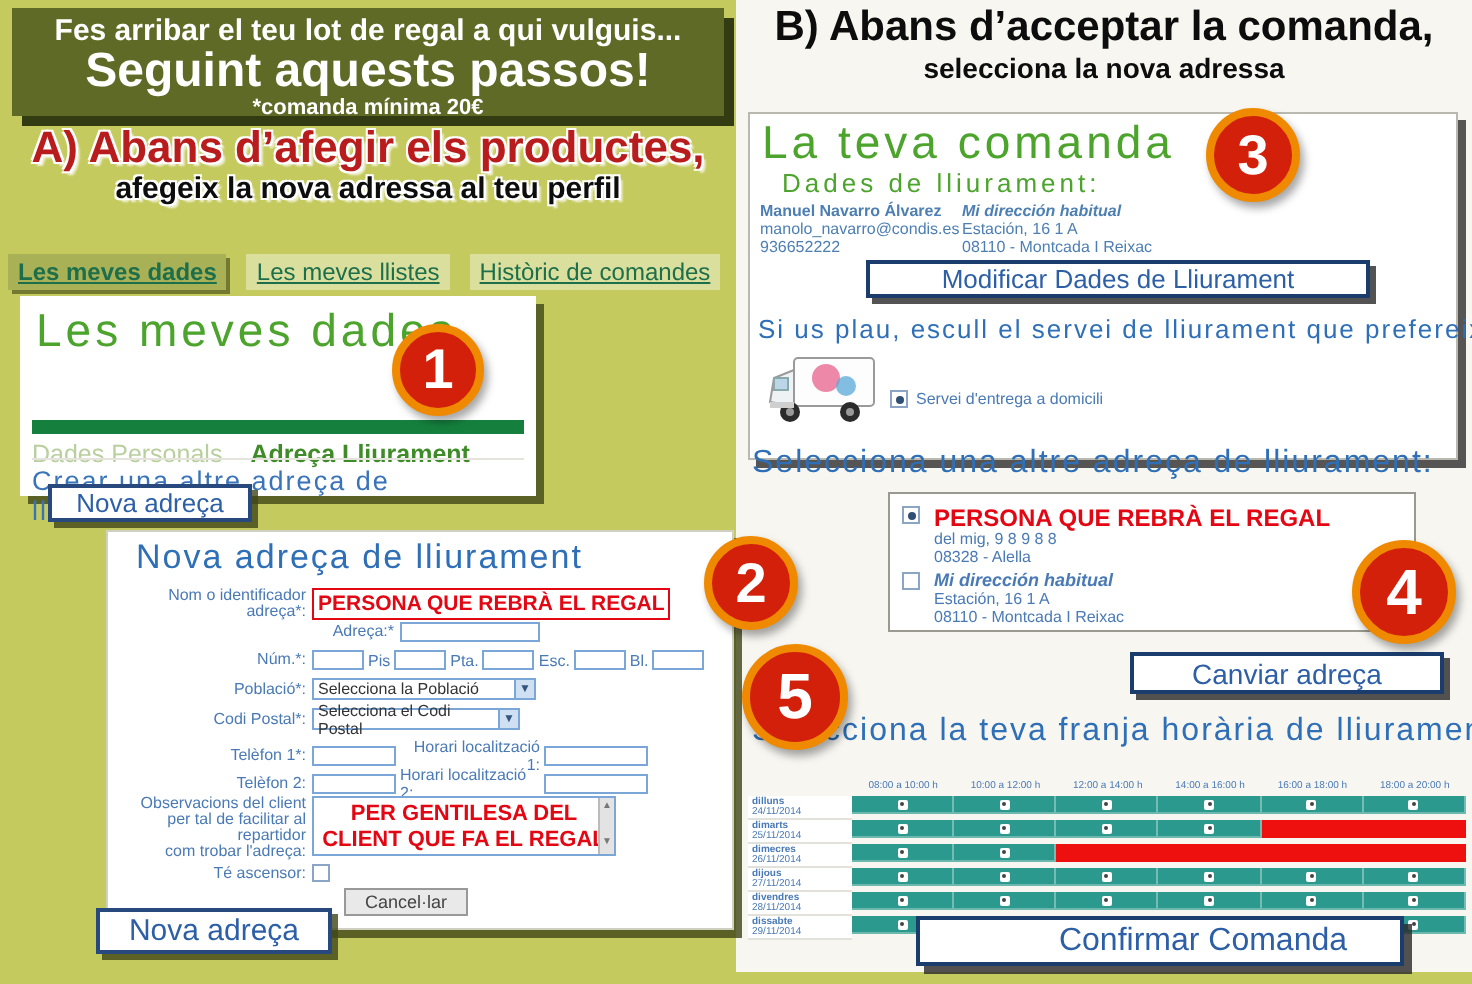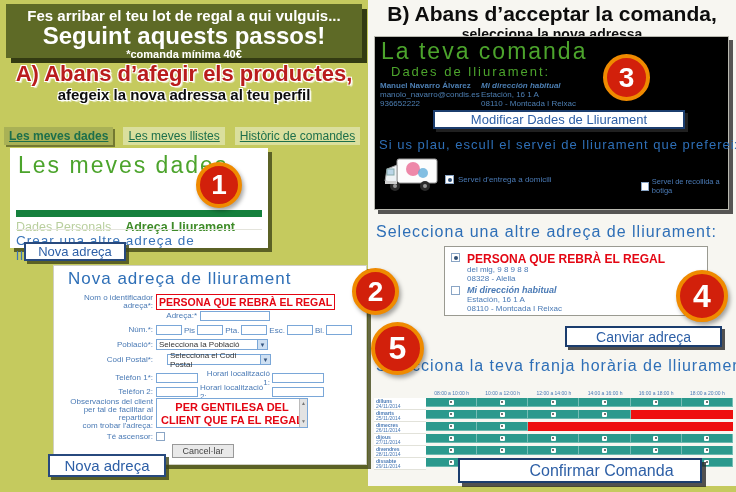--- a/index.html
+++ b/index.html
@@ -69,21 +69,21 @@
   #obs-scroll { position:absolute; right:0; top:0; width:8px; height:28px; background:#e3e3e3;
                 border-left:1px solid #bbb; font-size:5px; color:#777; text-align:center; line-height:9px; }
   #btn-cancel { left:118px; top:178px; width:62px; height:14px; background:#e9e9e9; border:1px solid #999;
                 color:#444; font-size:9px; }
   #btn-nova-2 { left:48px; top:454px; width:118px; height:23px; font-size:15px; box-shadow:3px 3px 0 rgba(64,70,22,.8); z-index:7; }
 
   
   #head-b { left:370px; top:2px; width:364px; text-align:center; font-size:21px; font-weight:bold; color:#0d0d0d; }
   #sub-b  { left:370px; top:26px; width:364px; text-align:center; font-size:14px; font-weight:bold; color:#0d0d0d; }
 
-  #panel-order { left:374px; top:36px; width:355px; height:174px; background:#000000; border:1px solid #b9b9b0; }
+  #panel-order { left:374px; top:56px; width:355px; height:174px; background:#ffffff; border:1px solid #b9b9b0; }
   #order-title { position:absolute; left:6px; top:1px; font-size:23px; }
   #order-sub   { position:absolute; left:16px; top:27px; font-size:13px; }
   .contact-line { font-size:8px; line-height:9px; color:#4d7fb3; }
   #contact-col1 { position:absolute; left:5px; top:44px; }
   #contact-col2 { position:absolute; left:106px; top:44px; }
   .bold-it { font-weight:bold; font-style:italic; }
   #btn-modificar { left:58px; top:73px; width:252px; height:19px; font-size:13px; border:2px solid #1b3d6e;
                    box-shadow:3px 3px 0 rgba(40,40,40,.8); position:absolute; background:#fff; color:#2d5fa6;
                    display:flex; align-items:center; justify-content:center; cursor:pointer; }
   #service-prompt { position:absolute; left:4px; top:100px; font-size:13px; white-space:nowrap; }
@@ -124,21 +124,21 @@
                    box-shadow:4px 4px 0 rgba(40,40,40,.8);padding-left:43px; }
 </style>
 </head>
 <body>
 
 <div class="abs" id="right-bg"></div>
 
 <div class="abs" id="banner">
   <div class="l1">Fes arribar el teu lot de regal a qui vulguis...</div>
   <div class="l2">Seguint aquests passos!</div>
-  <div class="l3">*comanda mínima 40€</div>
+  <div class="l3">*comanda mínima 20€</div>
 </div>
 
 <div class="abs outlined" id="head-a">A) Abans d’afegir els productes,</div>
 <div class="abs outlined" id="sub-a">afegeix la nova adressa al teu perfil</div>
 
 <div class="abs" id="tabbar">
   <span class="tab active">Les meves dades</span>
   <span class="tab">Les meves llistes</span>
   <span class="tab">Històric de comandes</span>
 </div>
@@ -180,21 +180,21 @@
   </div>
   <div class="frow" style="top:73px;">
     <span class="flabel">Població*:</span>
     <span class="fsel" style="width:112px;">
       <span>Selecciona la Població</span>
       <span class="selarrow">▼</span>
     </span>
   </div>
   <div class="frow" style="top:88px;">
     <span class="flabel">Codi Postal*:</span>
-    <span class="fsel" style="width:104px;margin-left:11px;">
+    <span class="fsel" style="width:104px;">
       <span>Selecciona el Codi Postal</span>
       <span class="selarrow">▼</span>
     </span>
   </div>
   <div class="frow" style="top:103px;">
     <span class="flabel">Telèfon 1*:</span>
     <span class="finput" style="width:42px;"></span>
     <span class="minilabel" style="width:70px; text-align:right;">Horari localització 1:</span>
     <span class="finput" style="width:52px;"></span>
   </div>
@@ -260,24 +260,20 @@
     <circle cx="40" cy="20" r="5" fill="#58a8d8" opacity=".75"></circle>
     <rect x="2" y="28" width="12" height="3" fill="#cfcfcf"></rect>
   </svg>
   <div class="abs" style="left:70px; top:138px; display:flex; align-items:center; gap:4px;">
     <span class="radio-sq">
         <span class="radio-dot"></span>
       </span>
     <span class="svc-label">Servei d'entrega a domicili</span>
   </div>
 
-  <div class="abs" style="left:266px; top:140px; display:flex; align-items:center; gap:3px; width:86px;">
-    <span class="radio-sq"></span>
-    <span class="svc-label" style="font-size:7.5px;">Servei de recollida a botiga</span>
-  </div>
 </div>
 <div class="badge" style="left:603px; top:54px; width:47px; height:47px; font-size:28px;">3</div>
 
 <div class="abs hand-blue" id="addr-heading">Selecciona una altre adreça de lliurament:</div>
 
 <div class="abs" id="addr-box">
   <div class="abs" style="left:6px; top:6px;">
     <span class="radio-sq" style="position:absolute;">
         <span class="radio-dot"></span>
       </span>

